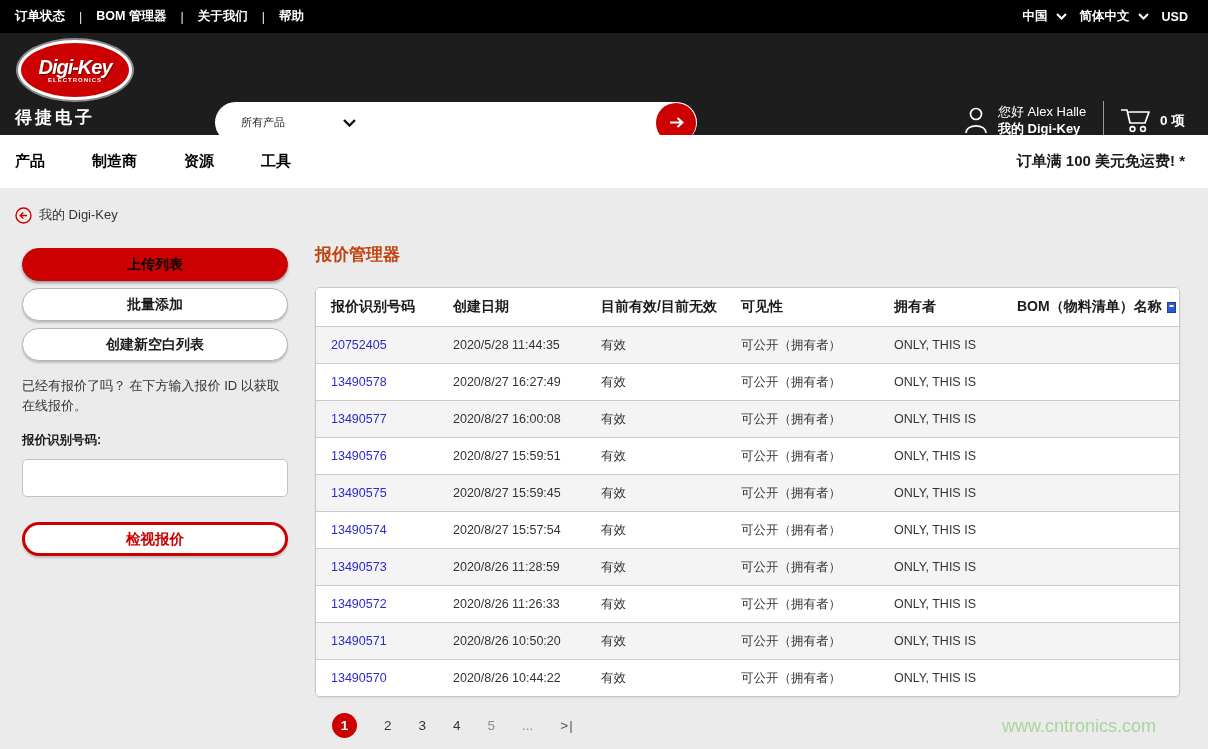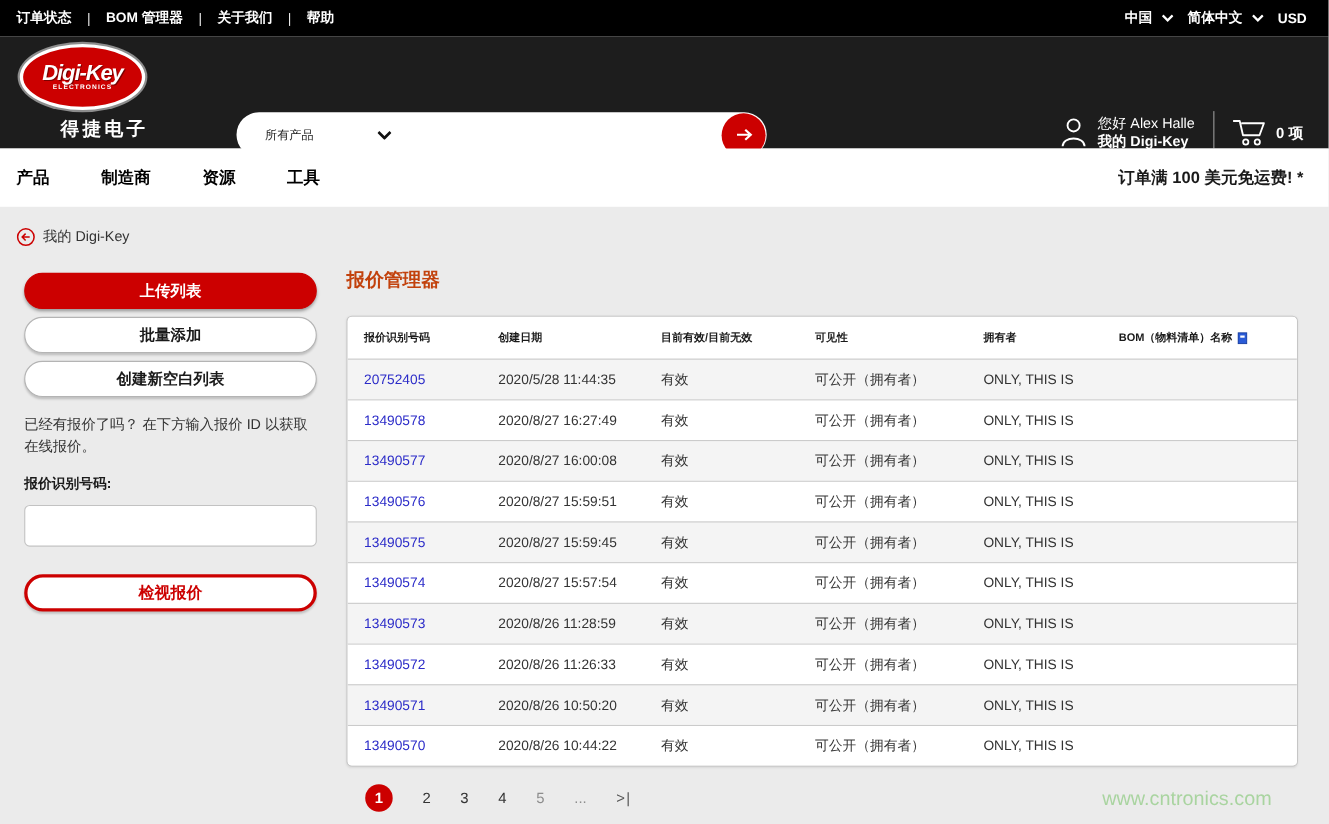--- a/index.html
+++ b/index.html
@@ -11,21 +11,21 @@
   .topbar { position:absolute; left:0; top:0; width:1208px; height:33px; background:#000;
             display:flex; align-items:center; padding:0 20px 0 15px; color:#fff; }
   .topbar-left { display:flex; align-items:center; gap:14px; font-size:12.5px; font-weight:bold; }
   .topbar-link { cursor:pointer; }
   .topbar-sep { font-weight:normal; color:#e8e8e8; }
   .topbar-right { margin-left:auto; display:flex; align-items:center; gap:13px; font-size:12.5px; font-weight:bold; }
   .tb-select { display:flex; align-items:center; gap:8px; cursor:pointer; }
 
   
   .header { position:absolute; left:0; top:33px; width:1208px; height:102px; background:#1d1d1d; }
-  .logo { position:absolute; left:15px; top:7px; width:120px; text-align:right; cursor:pointer; }
+  .logo { position:absolute; left:15px; top:7px; width:120px; text-align:left; cursor:pointer; }
   .logo-oval { position:relative; width:114px; height:60px; margin:0 auto; background:#cc0000;
                border:3px solid #fff; border-radius:50%; box-shadow:0 0 0 2px #8c8c8c;
                display:flex; flex-direction:column; align-items:center; justify-content:center; }
   .logo-main { color:#fff; font-size:20px; font-weight:bold; font-style:italic; letter-spacing:-1px;
                text-shadow:1px 1px 0 #7a0000; line-height:20px; }
   .logo-sub { color:#fff; font-size:6px; font-weight:bold; letter-spacing:1px; line-height:7px; }
   .logo-cn { margin-top:6px; color:#fff; font-size:17px; font-weight:bold; letter-spacing:3px; }
 
   .searchbar { position:absolute; left:215px; top:69px; width:482px; height:41px; background:#fff;
                border-radius:21px; display:flex; align-items:center; }
@@ -53,40 +53,40 @@
 
   
   .breadcrumb { position:absolute; left:15px; top:206px; display:flex; align-items:center; gap:7px;
                 font-size:13px; color:#333; cursor:pointer; }
 
   
   .sidebar { position:absolute; left:22px; top:248px; width:266px; }
   .side-btn { width:266px; height:33px; border-radius:17px; font-size:14px; font-weight:bold;
               display:flex; align-items:center; justify-content:center; cursor:pointer; margin-bottom:7px;
               font-family:inherit; }
-  .side-btn-red { background:#cc0000; color:#ffffff; border:1px solid #cc0000; box-shadow:0 2px 3px rgba(0,0,0,.35); }
+  .side-btn-red { background:#cc0000; color:#000000; border:1px solid #cc0000; box-shadow:0 2px 3px rgba(0,0,0,.35); }
   .side-btn-white { background:#fff; color:#1a1a1a; border:1px solid #b4b4b4; box-shadow:0 2px 2px rgba(0,0,0,.18); }
   .side-text { margin-top:15px; font-size:13px; color:#333; line-height:20px; width:266px; }
   .side-label { margin-top:16px; font-size:12.5px; font-weight:bold; color:#1a1a1a; }
   .side-input { margin-top:10px; width:266px; height:38px; border:1px solid #c2c2c2; border-radius:5px;
                 background:#fff; font-size:14px; padding:0 10px; outline:none; }
   .side-view-btn { margin-top:25px; width:266px; height:34px; background:#fff; color:#cc0000;
                    border:3px solid #cc0000; border-radius:18px; font-size:14.5px; font-weight:bold;
                    display:flex; align-items:center; justify-content:center; cursor:pointer;
                    box-shadow:0 2px 2px rgba(0,0,0,.18); font-family:inherit; }
 
   
   .main { position:absolute; left:315px; top:245px; width:865px; }
   .page-title { font-size:17px; font-weight:bold; color:#c2410c; line-height:20px; margin-bottom:22px; }
 
   .table-card { width:865px; background:#fff; border:1px solid #c6c6c6; border-radius:5px;
                 overflow:hidden; box-shadow:0 1px 2px rgba(0,0,0,.08); }
   .tgrid { display:grid; grid-template-columns:122px 148px 140px 153px 123px 1fr;
            align-items:center; padding-left:15px; }
-  .thead { height:38px; font-size:10px; font-weight:bold; color:#1a1a1a; background:#fff; }
+  .thead { height:38px; font-size:14px; font-weight:bold; color:#1a1a1a; background:#fff; }
   .th { display:flex; align-items:center; gap:5px; }
   .trow { height:37px; font-size:12.5px; color:#333; border-top:1px solid #cbcbcb; background:#fff; }
   .trows > .trow:nth-child(odd) { background:#f4f4f4; }
   .cell-id { color:#2b2bc8; cursor:pointer; text-decoration:none; }
 
   .pagination { display:flex; align-items:center; padding-left:17px; margin-top:16px; gap:27px;
                 font-size:13.5px; color:#333; }
   .page-current { width:25px; height:25px; border-radius:50%; background:#cc0000; color:#fff;
                   font-weight:bold; display:flex; align-items:center; justify-content:center; cursor:pointer; }
   .page-num { cursor:pointer; }

